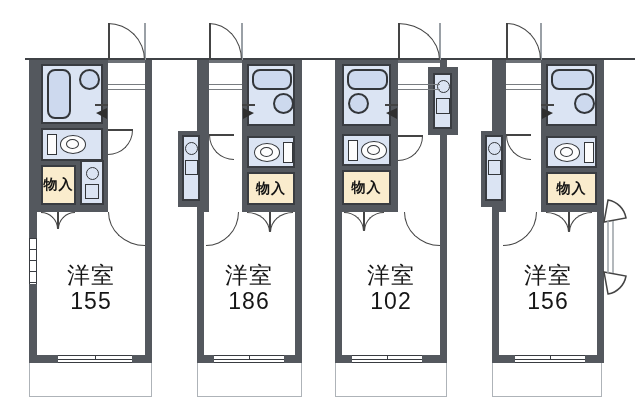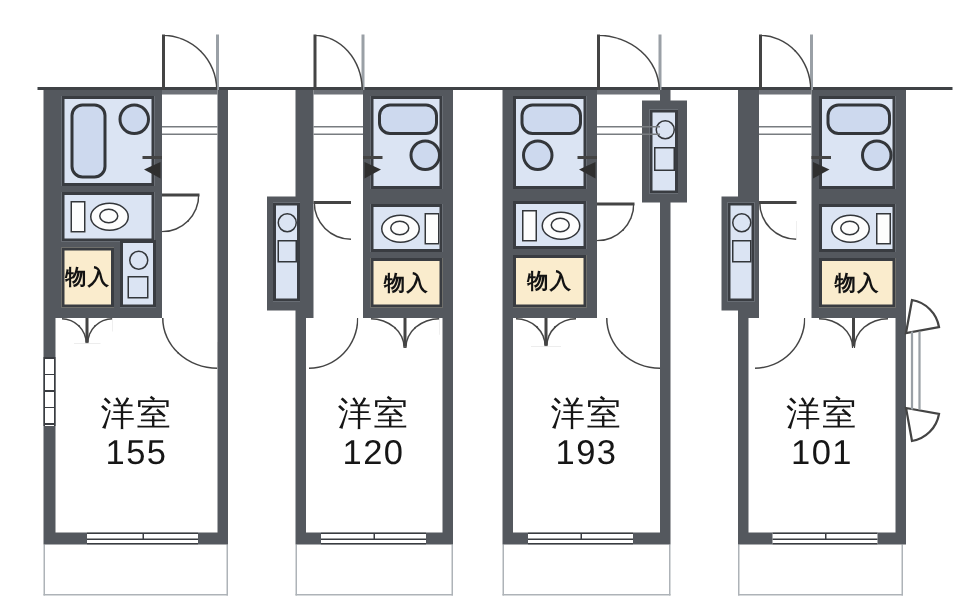--- a/index.html
+++ b/index.html
@@ -125,21 +125,21 @@
     <div class="abs arc tr" style="left:247px;top:212px;width:23px;height:20px;"></div>
     <div class="abs arc tl" style="left:270px;top:212px;width:23px;height:20px;"></div>
     <div class="abs vline" style="left:269px;top:212px;height:19px;width:1.5px;"></div>
     <div class="abs arc br" style="left:206px;top:212px;width:33px;height:34px;"></div>
     <div class="abs winh" style="left:214px;top:355px;width:70px;height:8px;">
         <i></i>
         <u></u>
       </div>
     <div class="abs label" style="left:204px;top:262px;width:90px;">
       <div>洋室</div>
-      <div>120</div>
+      <div>186</div>
     </div>
   </div>
 
   <div>
     <div class="abs balcony" style="left:335px;top:363px;width:112px;height:34px;"></div>
     <div class="abs wall" style="left:335px;top:60px;width:112px;height:303px;"></div>
     <div class="abs roomw" style="left:398px;top:60px;width:42px;height:152px;"></div>
     <div class="abs wall" style="left:428px;top:67px;width:30px;height:68px;"></div>
     <div class="abs sill" style="left:398px;top:60px;width:42px;height:3px;"></div>
     <div class="abs roomw" style="left:342px;top:212px;width:98px;height:143px;"></div>
@@ -170,21 +170,21 @@
     <div class="abs arc tr" style="left:344px;top:212px;width:20px;height:19px;"></div>
     <div class="abs arc tl" style="left:364px;top:212px;width:20px;height:19px;"></div>
     <div class="abs vline" style="left:363px;top:212px;height:18px;width:1.5px;"></div>
     <div class="abs arc bl" style="left:404px;top:212px;width:36px;height:34px;"></div>
     <div class="abs winh" style="left:352px;top:355px;width:70px;height:8px;">
         <i></i>
         <u></u>
       </div>
     <div class="abs label" style="left:346px;top:262px;width:90px;">
       <div>洋室</div>
-      <div>193</div>
+      <div>102</div>
     </div>
   </div>
 
   <div>
     <div class="abs balcony" style="left:492px;top:363px;width:110px;height:34px;"></div>
     <div class="abs wall" style="left:492px;top:60px;width:112px;height:303px;"></div>
     <div class="abs wall" style="left:481px;top:131px;width:26px;height:76px;"></div>
     <div class="abs roomw" style="left:506px;top:60px;width:35px;height:152px;"></div>
     <div class="abs sill" style="left:506px;top:60px;width:35px;height:3px;"></div>
     <div class="abs roomw" style="left:499px;top:212px;width:98px;height:143px;"></div>
@@ -215,21 +215,21 @@
     <div class="abs arc tr" style="left:546px;top:212px;width:23px;height:20px;"></div>
     <div class="abs arc tl" style="left:569px;top:212px;width:23px;height:20px;"></div>
     <div class="abs vline" style="left:568px;top:212px;height:19px;width:1.5px;"></div>
     <div class="abs arc br" style="left:503px;top:212px;width:34px;height:34px;"></div>
     <div class="abs winh" style="left:515px;top:355px;width:70px;height:8px;">
         <i></i>
         <u></u>
       </div>
     <div class="abs label" style="left:503px;top:262px;width:90px;">
       <div>洋室</div>
-      <div>101</div>
+      <div>156</div>
     </div>
     <svg class="abs" style="left:596px;top:190px;" width="38" height="116" viewBox="0 0 38 116">
       <path d="M8,32 L12,10 A22,22 0 0 1 30,28 Z" fill="#ffffff" stroke="#444" stroke-width="1.5"></path>
       <path d="M8,82 L30,86 A22,22 0 0 1 12,104 Z" fill="#ffffff" stroke="#444" stroke-width="1.5"></path>
       <line x1="12" y1="31" x2="12" y2="83" stroke="#9aa0a6" stroke-width="1.5"></line>
       <line x1="17" y1="31" x2="17" y2="83" stroke="#9aa0a6" stroke-width="1.5"></line>
     </svg>
   </div>
 
 </div>

